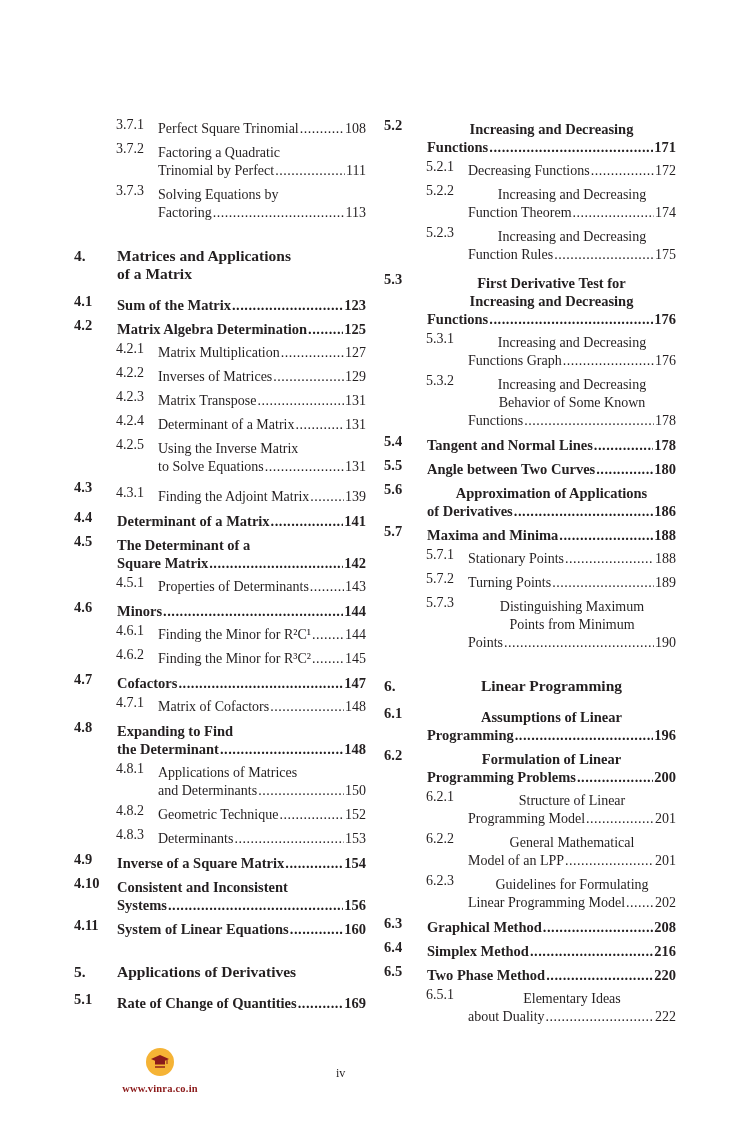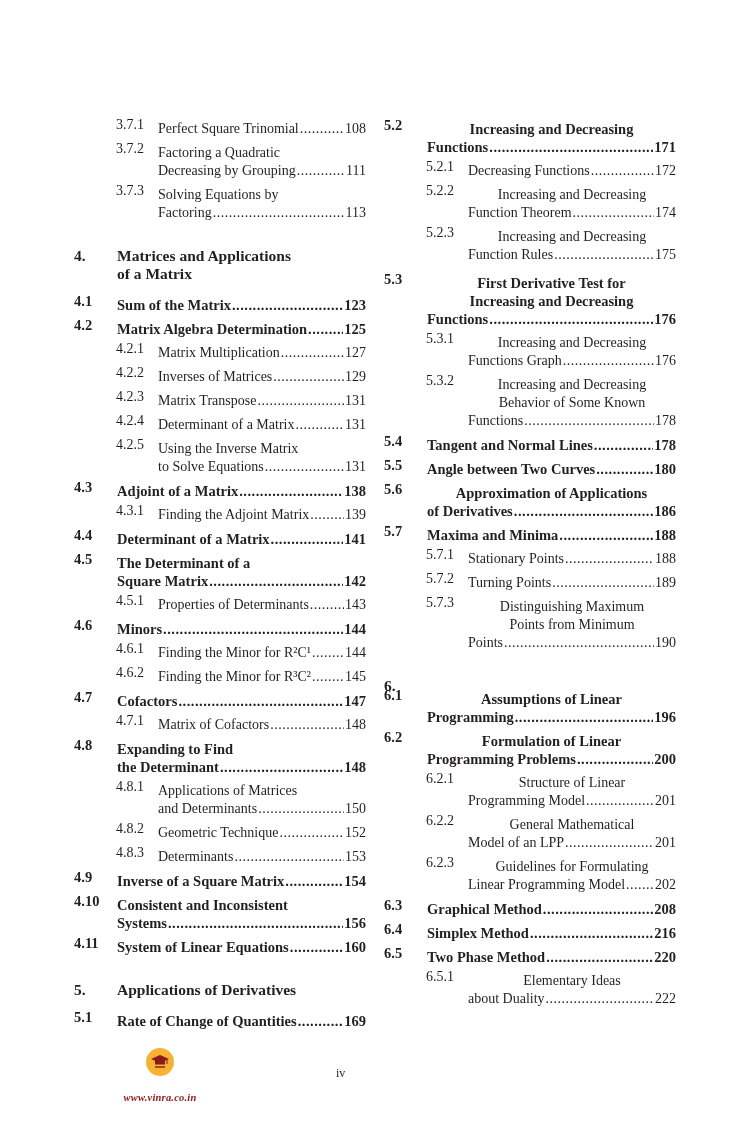--- a/index.html
+++ b/index.html
@@ -35,22 +35,22 @@
 
     .gap-lg { height: 22px; }
     .gap-md { height: 10px; }
     .gap-sm { height: 4px; }
 
     
     #footer-logo { position: absolute; left: 120px; top: 1048px; width: 80px; text-align: center; }
     #logo-badge { width: 28px; height: 28px; border-radius: 50%; background: #f5b335;
                   margin: 0 auto; position: relative; }
     #logo-badge svg { position: absolute; left: 4px; top: 4px; }
-    #logo-url { font-family: "Liberation Serif", serif; font-style: italic; font-weight: bold;
-                font-size: 10.5px; color: #8b1a1a; margin-top: 16px; letter-spacing: 0.2px; }
+    #logo-url { font-family: "Liberation Serif", serif; font-weight: bold;
+                font-size: 10.5px; color: #8b1a1a; margin-top: 7px; letter-spacing: 0.2px; }
     #page-number { position: absolute; left: 336px; top: 1066px; font-size: 12px;
                    font-family: "Liberation Serif", serif; color: #231f20; }
   </style>
 </head>
 <body>
 
 <div id="col-left" class="col">
     <div class="entry sub">
       <span class="num">3.7.1</span>
       <span class="body">
@@ -59,21 +59,21 @@
           <span class="dots"></span>
           <span class="pg">108</span>
         </span>
       </span>
     </div>
     <div class="entry sub">
       <span class="num">3.7.2</span>
       <span class="body">
         <span class="line">Factoring a Quadratic</span>
         <span class="last">
-          <span class="t">Decreasing by Grouping</span>
+          <span class="t">Trinomial by Perfect</span>
           <span class="dots"></span>
           <span class="pg">111</span>
         </span>
       </span>
     </div>
     <div class="entry sub">
       <span class="num">3.7.3</span>
       <span class="body">
         <span class="line">Solving Equations by</span>
         <span class="last">
@@ -158,27 +158,20 @@
         <span class="line">Using the Inverse Matrix</span>
         <span class="last">
           <span class="t">to Solve Equations</span>
           <span class="dots"></span>
           <span class="pg">131</span>
         </span>
       </span>
     </div>
     <div class="entry section">
       <span class="num">4.3</span>
-      <span class="body">
-        <span class="last">
-          <span class="t">Adjoint of a Matrix</span>
-          <span class="dots"></span>
-          <span class="pg">138</span>
-        </span>
-      </span>
     </div>
     <div class="entry sub">
       <span class="num">4.3.1</span>
       <span class="body">
         <span class="last">
           <span class="t">Finding the Adjoint Matrix</span>
           <span class="dots"></span>
           <span class="pg">139</span>
         </span>
       </span>
@@ -505,20 +498,23 @@
         <span class="last">
           <span class="t">Points</span>
           <span class="dots"></span>
           <span class="pg">190</span>
         </span>
       </span>
     </div>
     <div class="gap-lg"></div>
     <div class="entry chapter">
       <span class="num">6.</span>
+      <span class="body">
+        <span class="line">Linear Programming</span>
+      </span>
     </div>
     <div class="gap-md"></div>
     <div class="entry section">
       <span class="num">6.1</span>
       <span class="body">
         <span class="line">Assumptions of Linear</span>
         <span class="last">
           <span class="t">Programming</span>
           <span class="dots"></span>
           <span class="pg">196</span>

